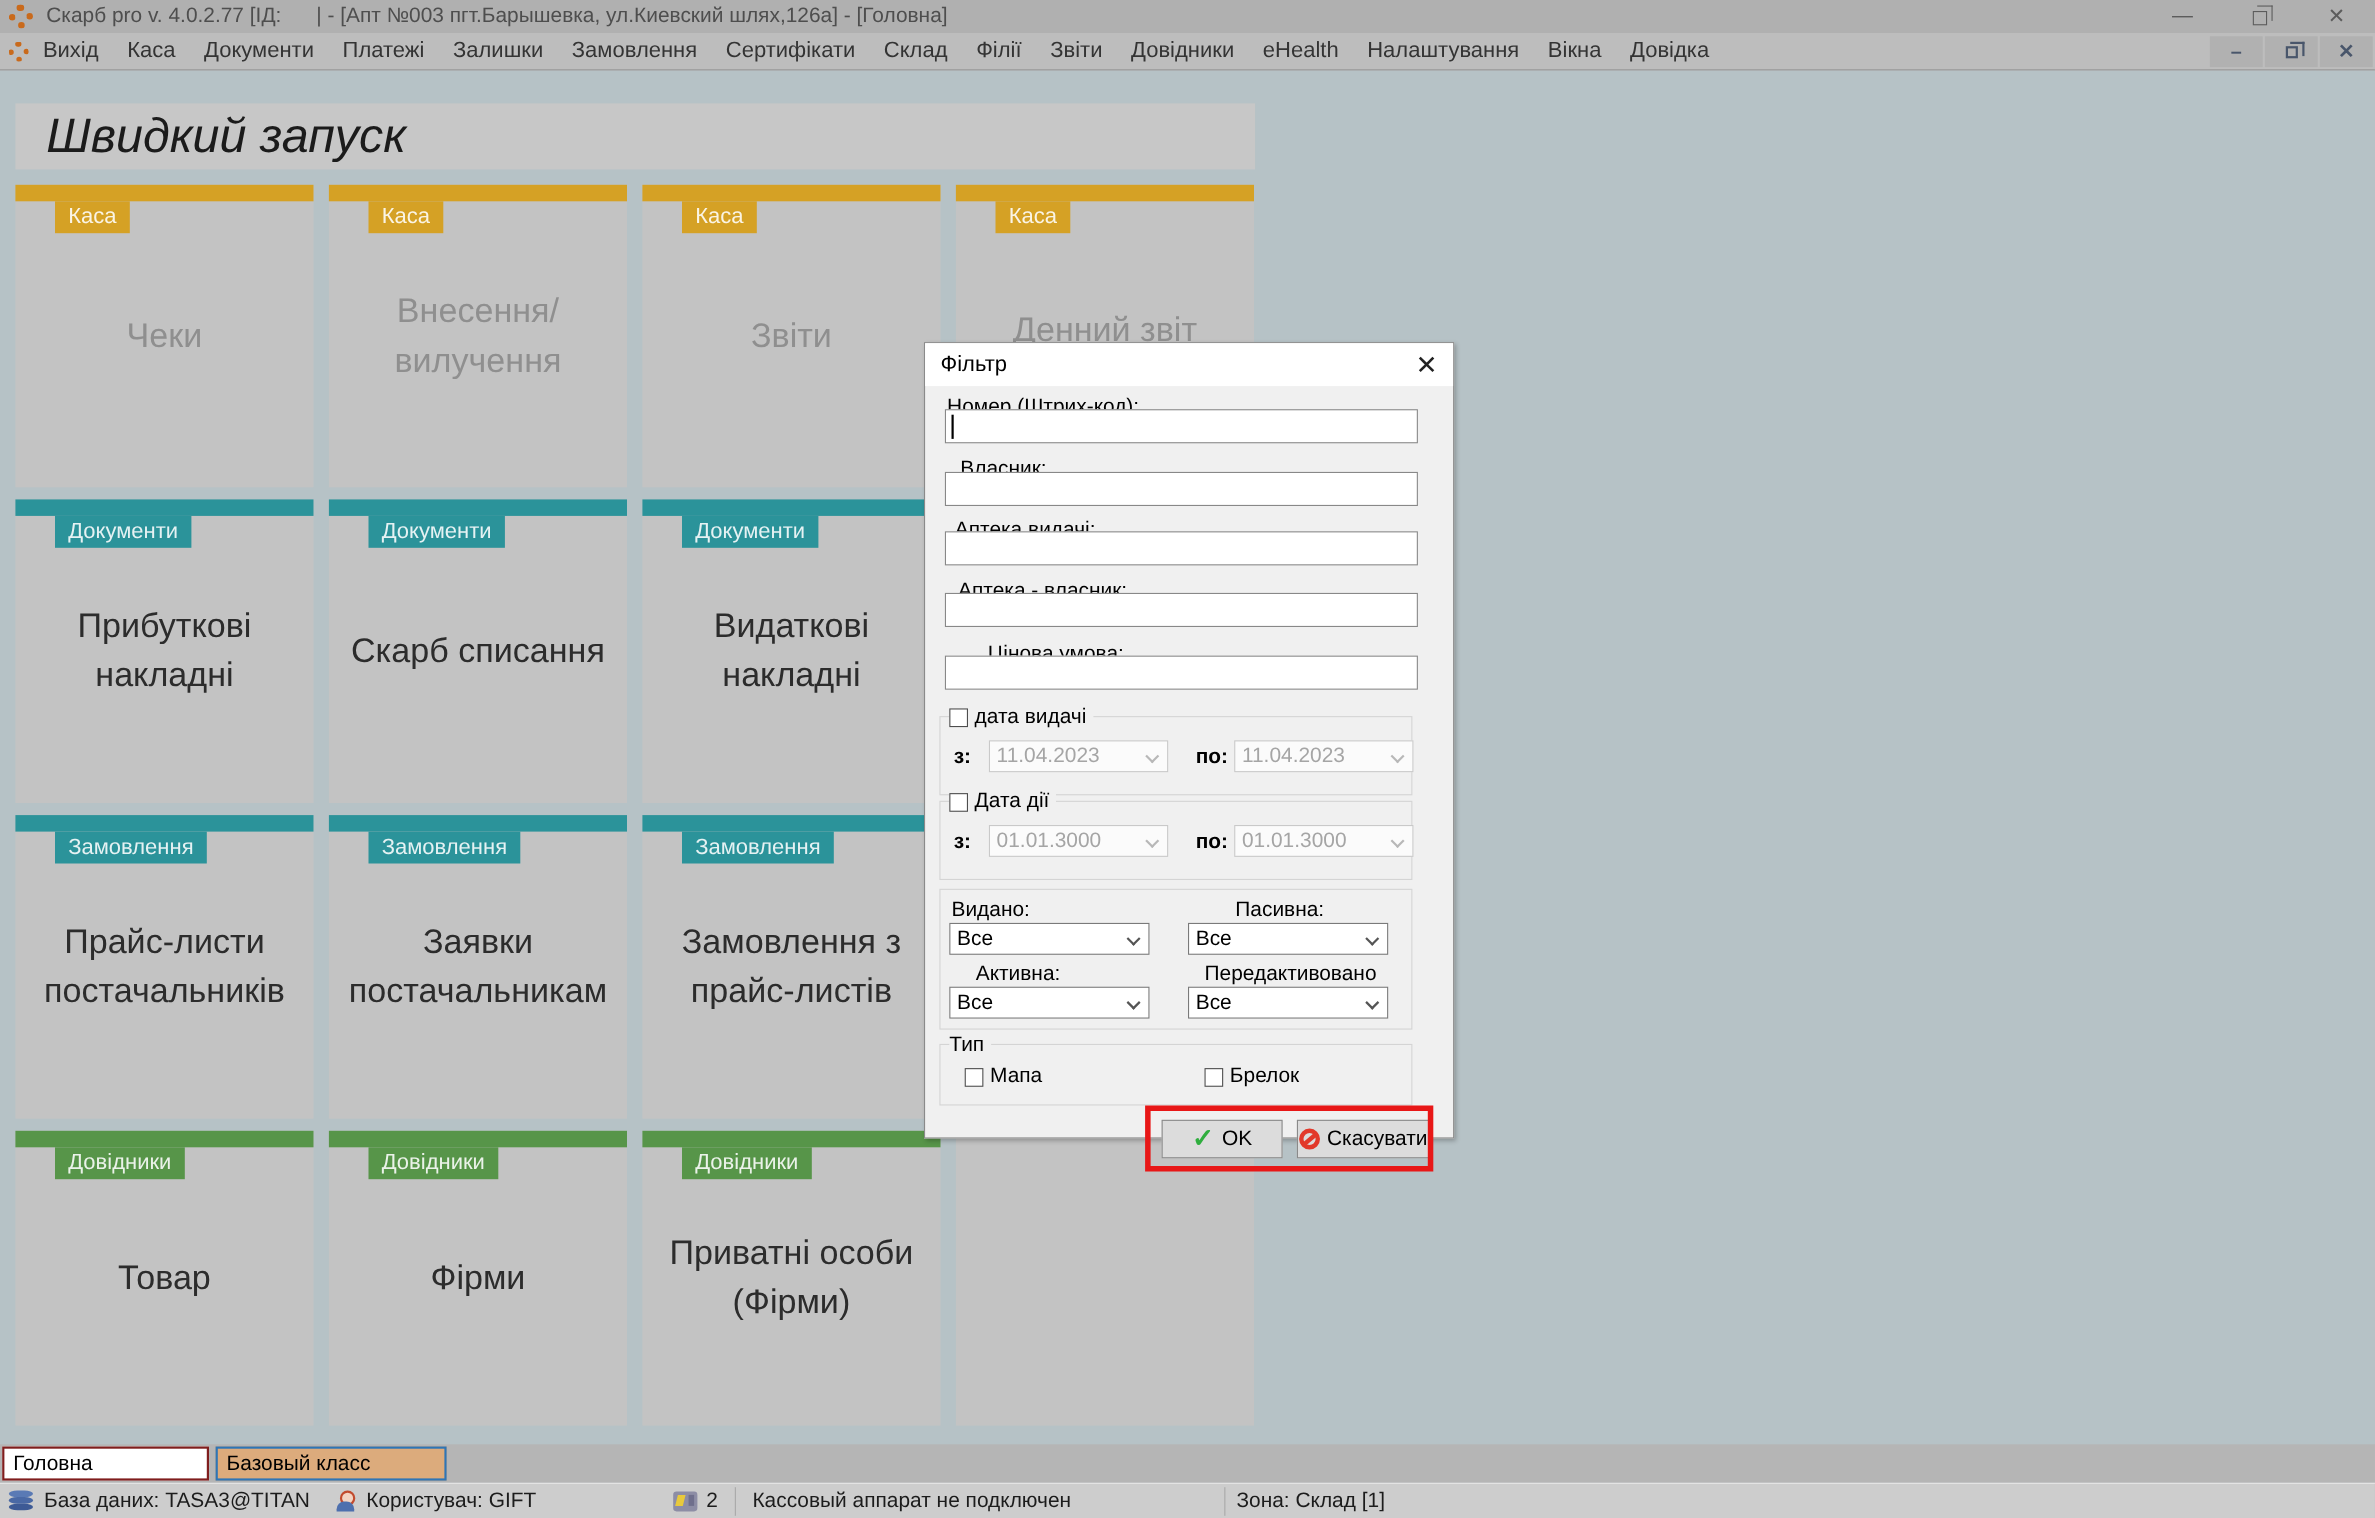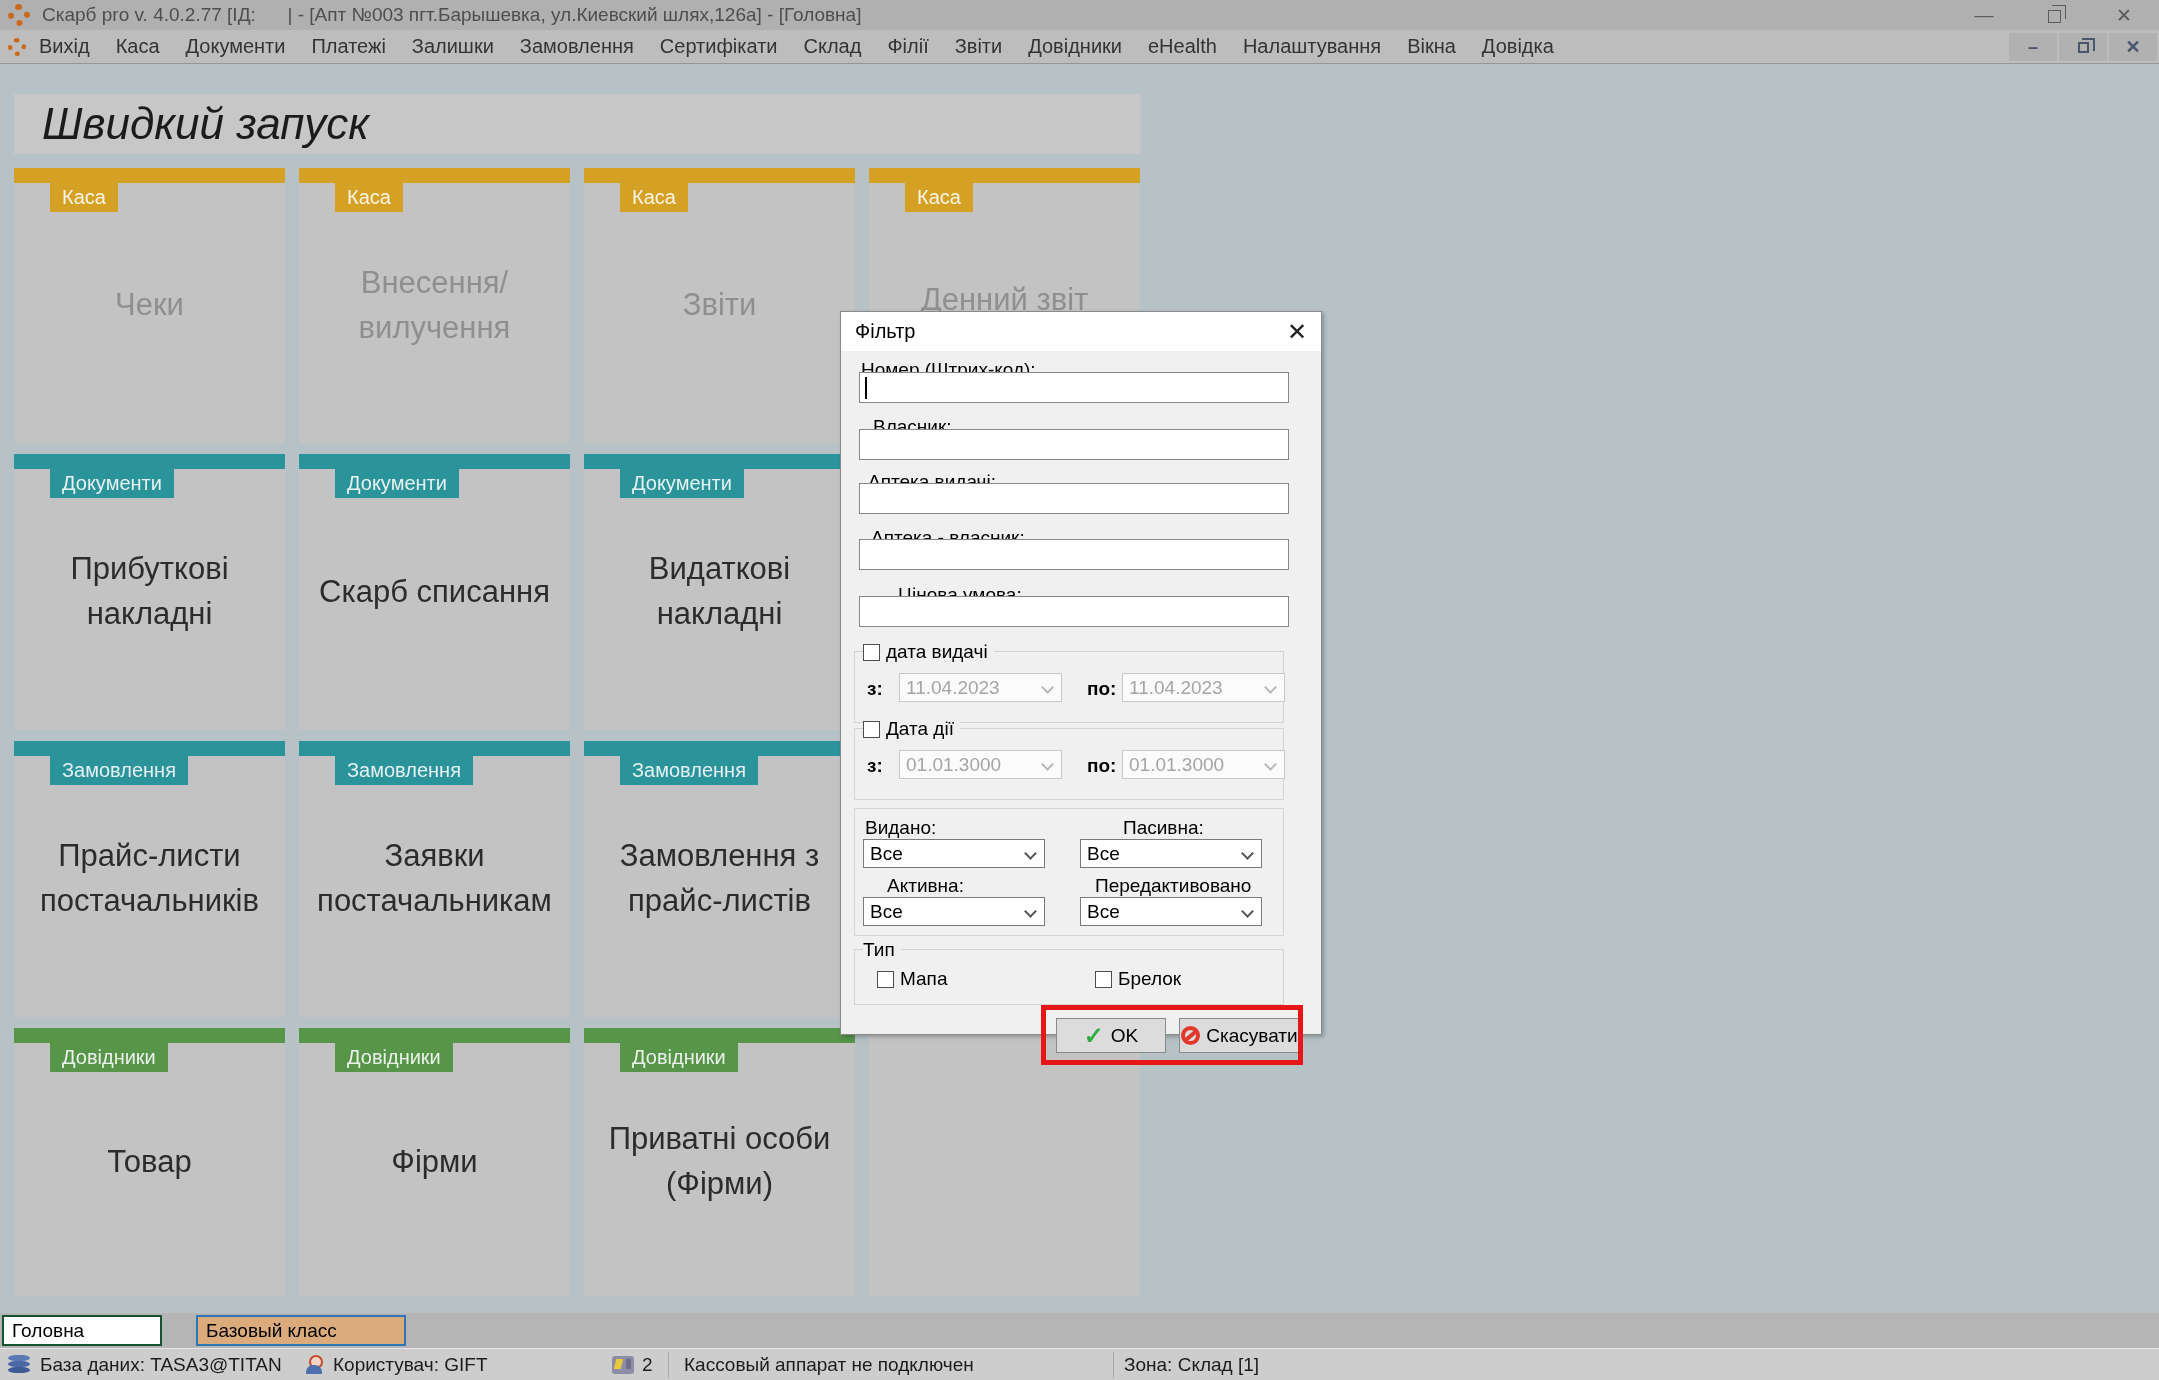--- a/index.html
+++ b/index.html
@@ -95,21 +95,21 @@
   .noentry-ic { position:relative; width:19px; height:19px; border-radius:50%;
     border:4px solid #e2392b; margin-right:6px; flex:none; }
   .noentry-ic::before { content:""; position:absolute; left:-2px; top:4px; width:15px;
     height:3.5px; background:#e2392b; transform:rotate(-40deg); }
 
   
   .tabs-strip { position:absolute; left:0; top:1313px; width:2159px; height:35px;
     background:#b5b5b5; }
   .tab-item { position:absolute; top:2px; height:31px; display:flex; align-items:center;
     font-size:19px; color:#000; padding-left:8px; cursor:pointer; }
-  .tab-main { left:2px; width:160px; background:#fff; border:2px solid #14532d; }
+  .tab-main { left:2px; width:188px; background:#fff; border:2px solid #7f1d1d; }
   .tab-base { left:196px; width:210px; background:#dcab7c; border:2px solid #2e75b6; }
 
   
   .statusbar { position:absolute; left:0; top:1348px; width:2159px; height:48px;
     background:#cdcdcd; border-top:1px solid #e6e6e6; font-size:19px; color:#1c1c1c; }
   .sb-item { position:absolute; top:0; height:32px; display:flex; align-items:center; }
   .sb-sep { position:absolute; top:3px; width:1px; height:26px; background:#a8a8a8; }
   .ic-db { position:relative; width:22px; height:20px; margin-right:10px; flex:none; }
   .ic-db::before { content:""; position:absolute; left:0; top:0; width:22px; height:6px;
     background:#5a7ab5; border-radius:50%/70%; box-shadow:0 6px 0 #4a69a5, 0 12px 0 #3d5a95; }

